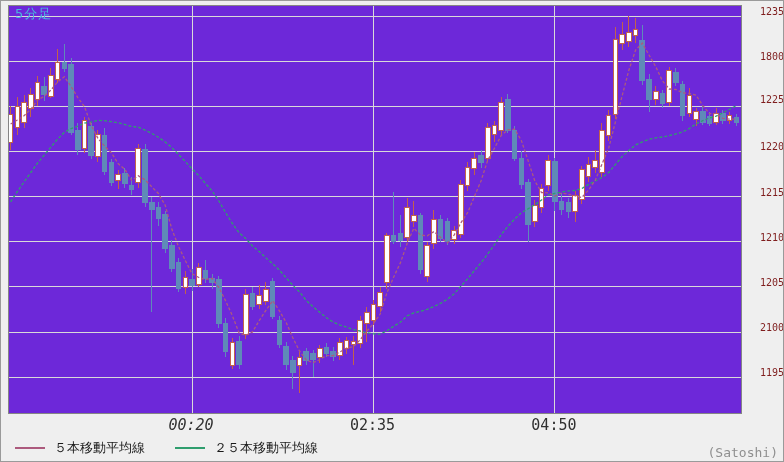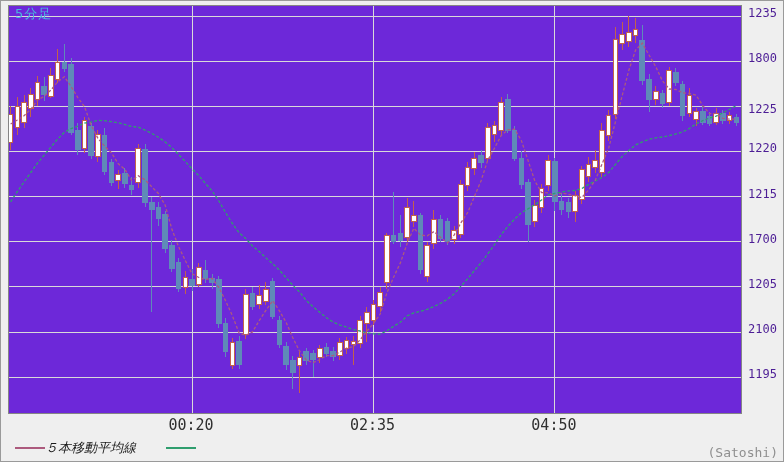--- a/index.html
+++ b/index.html
@@ -4,26 +4,26 @@
 <style>
   html,body{margin:0;padding:0;}
   body{font-family:"DejaVu Sans",sans-serif;}
   .chart{position:relative;width:784px;height:462px;background:#efefef;
          border:1px solid #9a9a9a;box-sizing:border-box;overflow:hidden;}
   .plot{position:absolute;left:7px;top:4px;width:734px;height:409px;
         background:#6d28d9;border:1px solid #858585;box-sizing:border-box;}
   .plot svg{display:block;}
   .title{position:absolute;left:6px;top:-1px;font-size:13px;letter-spacing:1px;}
   .ylab{position:absolute;left:747px;width:36px;font-family:"DejaVu Sans Mono",monospace;
-        font-size:12px;color:#4c1d95;text-align:left;}
+        font-size:10px;color:#7f1d1d;text-align:right;}
   .xlab{position:absolute;top:415px;width:60px;font-family:"DejaVu Sans Mono",monospace;
         font-size:15px;color:#303030;text-align:center;}
   .legend{position:absolute;left:14px;top:438px;display:flex;gap:30px;
           font-size:13px;color:#1a1a1a;align-items:center;}
-  .li{display:flex;align-items:center;font-style:italic;}
+  .li{display:flex;align-items:center;gap:9px;}
   .lline{display:inline-block;width:30px;height:2px;}
   .satoshi{position:absolute;right:5px;top:428px;font-family:"DejaVu Sans Mono",monospace;
            font-size:13px;color:#8f8f8f;margin-top:16px;}
 </style>
 </head>
 <body>
 
 <div class="chart">
   <div class="plot">
     <svg id="plot" width="732" height="407">
@@ -260,36 +260,37 @@
           <rect x="725.0600000000001" y="111.14720000000041" width="4.6" height="5.418599999999188" fill="#5f8ab8" stroke="#5f8ab8" stroke-width="1" shape-rendering="crispEdges"></rect>
         </g>
         <polyline points="1.6,195.8 8.3,185.7 15.0,176.0 21.8,166.5 28.5,157.2 35.2,149.1 41.9,141.1 48.6,133.1 55.4,126.2 62.1,122.6 68.8,120.1 75.5,117.1 82.2,116.0 89.0,114.4 95.7,114.7 102.4,115.7 109.1,116.8 115.8,118.5 122.6,120.5 129.3,121.2 136.0,124.1 142.7,127.4 149.4,131.2 156.2,136.0 162.9,141.6 169.6,148.6 176.3,155.5 183.0,162.8 189.8,169.7 196.5,177.5 203.2,185.0 209.9,195.0 216.6,206.6 223.4,217.5 230.1,226.8 236.8,232.6 243.5,240.0 250.2,245.6 257.0,251.9 263.7,257.7 270.4,264.2 277.1,271.8 283.8,279.3 290.6,286.0 297.3,294.5 304.0,300.8 310.7,306.3 317.4,311.7 324.2,316.1 330.9,319.0 337.6,321.1 344.3,323.6 351.0,325.0 357.8,326.8 364.5,327.8 371.2,328.2 377.9,324.7 384.6,320.3 391.4,316.2 398.1,309.9 404.8,306.8 411.5,305.3 418.2,303.3 425.0,300.5 431.7,297.3 438.4,293.2 445.1,287.9 451.8,280.4 458.6,272.8 465.3,264.7 472.0,256.8 478.7,248.0 485.4,238.9 492.2,228.7 498.9,220.3 505.6,213.0 512.3,206.8 519.0,202.9 525.8,198.7 532.5,194.1 539.2,188.8 545.9,187.4 552.6,186.1 559.4,184.9 566.1,184.5 572.8,182.6 579.5,178.4 586.2,175.0 593.0,171.5 599.7,166.6 606.4,158.5 613.1,150.6 619.8,144.5 626.6,139.0 633.3,135.8 640.0,133.3 646.7,131.8 653.4,131.0 660.2,129.7 666.9,127.8 673.6,126.0 680.3,122.5 687.0,117.9 693.8,114.6 700.5,112.0 707.2,110.1 713.9,106.9 720.6,103.2 727.4,99.6" fill="none" stroke="#2f9e6e" stroke-width="1.3" stroke-dasharray="3 2"></polyline>
         <polyline points="1.6,118.0 8.3,114.0 15.0,109.7 21.8,103.4 28.5,94.2 35.2,90.2 41.9,84.1 48.6,75.9 55.4,70.7 62.1,80.6 68.8,91.6 75.5,100.7 82.2,119.3 89.0,132.5 95.7,140.2 102.4,146.7 109.1,157.6 115.8,163.3 122.6,174.4 129.3,169.8 136.0,173.8 142.7,180.7 149.4,187.5 156.2,199.3 162.9,223.3 169.6,240.7 176.3,254.4 183.0,267.7 189.8,271.5 196.5,273.5 203.2,272.3 209.9,281.5 216.6,294.8 223.4,309.8 230.1,327.0 236.8,329.3 243.5,325.9 250.2,314.7 257.0,304.2 263.7,294.7 270.4,304.8 277.1,316.3 283.8,331.7 290.6,345.2 297.3,353.9 304.0,356.8 310.7,353.5 317.4,349.7 324.2,349.6 330.9,346.0 337.6,342.2 344.3,340.7 351.0,334.0 357.8,325.2 364.5,317.6 371.2,308.0 377.9,286.9 384.6,271.2 391.4,256.9 398.1,237.6 404.8,222.2 411.5,229.1 418.2,229.8 425.0,225.5 431.7,231.6 438.4,236.9 445.1,229.1 451.8,217.0 458.6,206.7 465.3,190.8 472.0,174.9 478.7,154.3 485.4,142.4 492.2,129.4 498.9,123.8 505.6,123.1 512.3,134.4 519.0,154.3 525.8,174.9 532.5,186.5 539.2,186.8 545.9,190.1 552.6,187.0 559.4,188.3 566.1,189.7 572.8,191.5 579.5,184.1 586.2,174.4 593.0,158.1 599.7,142.0 606.4,116.0 613.1,90.0 619.8,64.4 626.6,44.1 633.3,37.1 640.0,49.0 646.7,60.6 653.4,74.8 660.2,83.0 666.9,83.5 673.6,86.8 680.3,87.5 687.0,89.1 693.8,99.6 700.5,107.7 707.2,107.4 713.9,112.4 720.6,113.1 727.4,113.1" fill="none" stroke="#ac5a7d" stroke-width="1.3" stroke-dasharray="3 2"></polyline>
       </svg>
     <div class="title" style="color: rgb(74, 185, 221);">5分足</div>
   </div>
   <div id="yaxis">
       <div class="ylab" style="top: 5px;">1235</div>
       <div class="ylab" style="top: 50.155px;">1800</div>
-      <div class="ylab" style="top: 101px;">1225</div>
+      <div class="ylab" style="top: 93px;">1225</div>
       <div class="ylab" style="top: 140.465px;">1220</div>
       <div class="ylab" style="top: 185.62px;">1215</div>
-      <div class="ylab" style="top: 230.775px;">1700</div>
+      <div class="ylab" style="top: 230.775px;">1210</div>
       <div class="ylab" style="top: 275.93px;">1205</div>
       <div class="ylab" style="top: 321.085px;">2100</div>
       <div class="ylab" style="top: 366.24px;">1195</div>
     </div>
   <div id="xaxis">
-      <div class="xlab" style="left: 160.04px;">00:20</div>
+      <div class="xlab" style="left: 160.04px; font-style: italic;">00:20</div>
       <div class="xlab" style="left: 341.48px; text-align: center;">02:35</div>
       <div class="xlab" style="left: 522.92px;">04:50</div>
     </div>
   <div class="legend">
     <span class="li">
       <span class="lline" id="sw5" style="background: rgb(172, 90, 125);"></span>
       <span>５本移動平均線</span>
     </span>
     <span class="li">
       <span class="lline" id="sw25" style="background: rgb(47, 158, 110);"></span>
+      <span>２５本移動平均線</span>
     </span>
   </div>
   <div class="satoshi">(Satoshi)</div>
 </div>
 
 </body></html>

